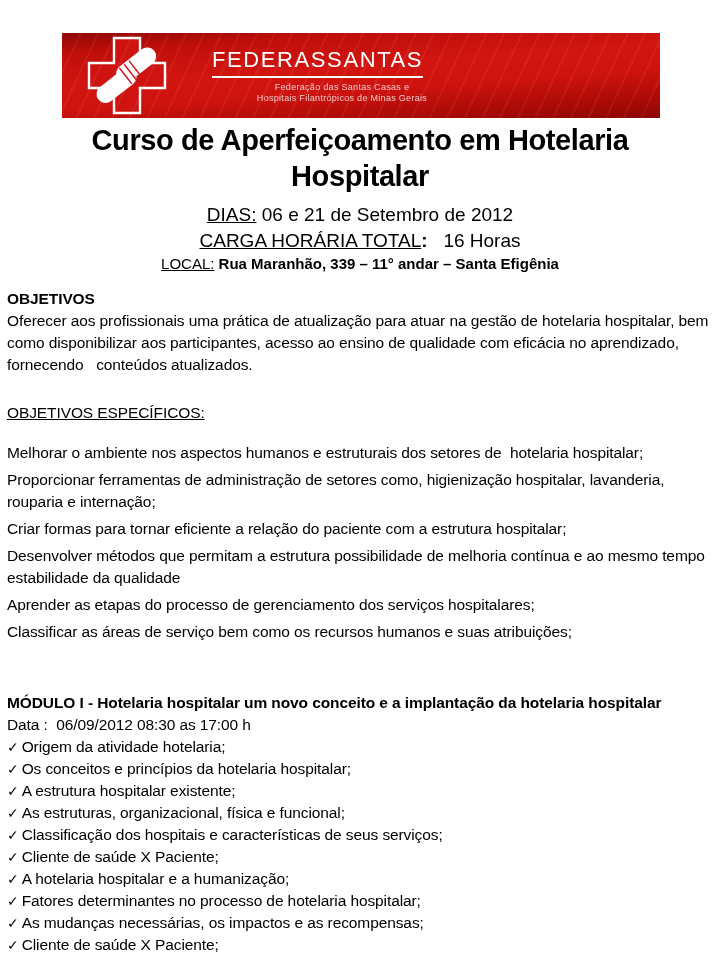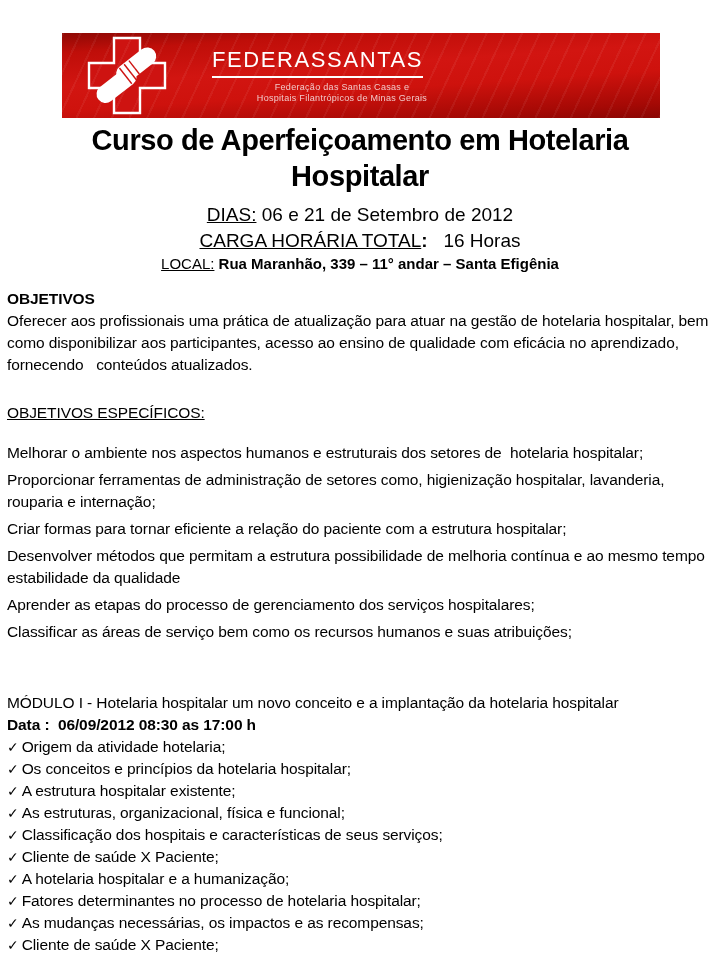--- a/index.html
+++ b/index.html
@@ -48,22 +48,22 @@
   .content {
     position: absolute; top: 288px; left: 7px; width: 706px;
     font-size: 15.5px; line-height: 22px; letter-spacing: -0.1px;
   }
   .h-plain { font-weight: 700; }
   .h-underline { font-weight: 400; text-decoration: underline; }
   .para { white-space: pre-wrap; }
   .spec-item { white-space: pre-wrap; margin-bottom: 5px; }
   .gap-lg { height: 26px; }
   .gap-md { height: 18px; }
-  .mod-title { font-weight: 400; white-space: pre-wrap; }
-  .mod-data { font-weight: 700; white-space: pre-wrap; }
+  .mod-title { font-weight: 700; white-space: pre-wrap; }
+  .mod-data { font-weight: 400; white-space: pre-wrap; }
   .check-row { white-space: pre-wrap; }
   .check { display: inline-block; margin-right: 3px; font-size: 14px; }
 </style>
 </head>
 <body>
 
 <div class="page">
 
   <div class="banner">
     <div class="logo">

